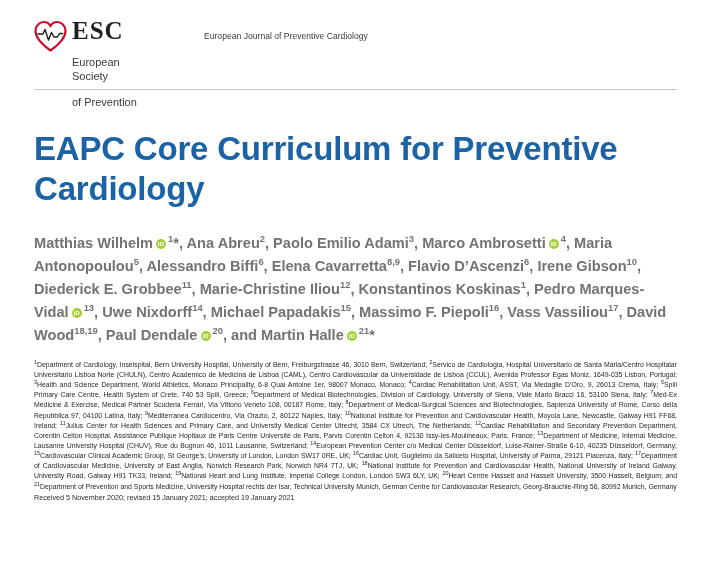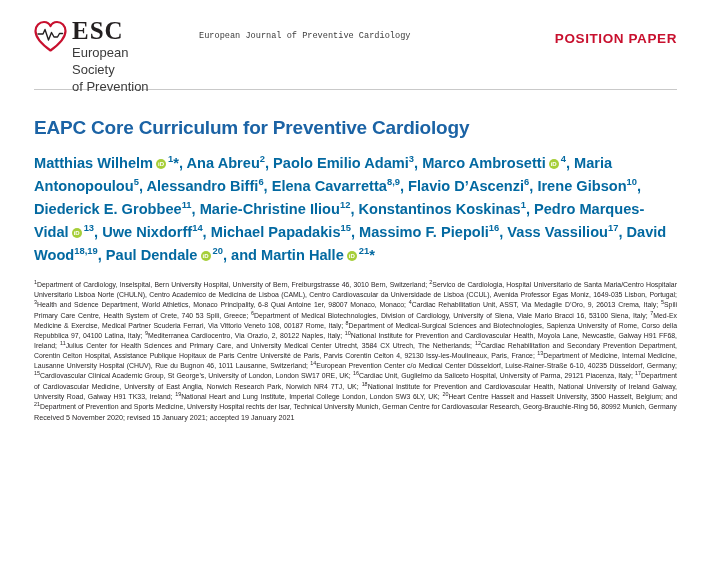--- a/index.html
+++ b/index.html
@@ -21,20 +21,21 @@
     box-sizing: border-box;
     padding: 0 34px;
   }
 
   
   .header {
     display: flex;
     align-items: flex-start;
     padding-top: 18px;
     height: 62px;
+    gap: 28px;
   }
   .logo-block {
     display: flex;
     align-items: flex-start;
     width: 118px;
     flex: 0 0 118px;
   }
   .heart-icon {
     width: 34px;
     height: 32px;
@@ -46,30 +47,29 @@
     line-height: 1.05;
   }
   .logo-esc {
     font-family: "Liberation Serif", serif;
     font-size: 25px;
     font-weight: bold;
     letter-spacing: 1px;
     color: #231f20;
   }
   .logo-sub {
-    font-size: 13px;
+    font-size: 11px;
     color: #3b3b3b;
     line-height: 1.25;
-    margin-top: 1px;
+    margin-top: 12px;
   }
   .journal-block {
-    margin-left: 47px;
+    margin-left: 24px;
     padding-top: 13px;
     flex: 1 1 auto;
-    font-family: Liberation Mono, monospace;
   }
   .journal-name {
     font-size: 8.6px;
     color: #3c3c3c;
     line-height: 1.35;
   }
   .journal-doi {
     font-size: 8.6px;
     color: #3c3c3c;
     line-height: 1.35;
@@ -84,34 +84,34 @@
   }
 
   .rule {
     border-top: 1px solid #c9c9c9;
     margin-top: 9px;
   }
 
   
   .title {
     color: #1b63a5;
-    font-size: 19px;
+    font-size: 33px;
     font-weight: bold;
     line-height: 1.22;
-    margin-top: 26px;
+    margin-top: 39px;
     letter-spacing: -0.2px;
   }
 
   
   .authors {
     margin-top: 7px;
     font-size: 14.6px;
     font-weight: bold;
     line-height: 1.58;
-    color: #0369a1;
+    color: #737373;
   }
   .authors sup {
     font-size: 9.4px;
     font-weight: bold;
     vertical-align: super;
     line-height: 0;
   }
   .orcid {
     display: inline-block;
     width: 10px;
@@ -175,21 +175,20 @@
         <div class="logo-esc">ESC</div>
         <div class="logo-sub">European Society</div>
         <div class="logo-sub">of Prevention</div>
       </span>
     </div>
 
     <div class="journal-block">
       <div class="journal-name">European Journal of Preventive Cardiology</div>
     </div>
 
-    <div class="article-type">POSITION PAPER</div>
   </div>
 
   <div class="rule"></div>
 
   <h1 class="title">EAPC Core Curriculum for Preventive Cardiology</h1>
 
   <div class="authors">Matthias Wilhelm<span class="orcid"></span><sup>1</sup>*, Ana Abreu<sup>2</sup>, Paolo Emilio Adami<sup>3</sup>, Marco Ambrosetti<span class="orcid"></span><sup>4</sup>, Maria Antonopoulou<sup>5</sup>, Alessandro Biffi<sup>6</sup>, Elena Cavarretta<sup>8,9</sup>, Flavio D’Ascenzi<sup>6</sup>, Irene Gibson<sup>10</sup>, Diederick E. Grobbee<sup>11</sup>, Marie-Christine Iliou<sup>12</sup>, Konstantinos Koskinas<sup>1</sup>, Pedro Marques-Vidal<span class="orcid"></span><sup>13</sup>, Uwe Nixdorff<sup>14</sup>, Michael Papadakis<sup>15</sup>, Massimo F. Piepoli<sup>16</sup>, Vass Vassiliou<sup>17</sup>, David Wood<sup>18,19</sup>, Paul Dendale<span class="orcid"></span><sup>20</sup>, and Martin Halle<span class="orcid"></span><sup>21</sup>*</div>
 
   <div class="affiliations"><sup>1</sup>Department of Cardiology, Inselspital, Bern University Hospital, University of Bern, Freiburgstrasse 46, 3010 Bern, Switzerland; <sup>2</sup>Servico de Cardiologia, Hospital Universitario de Santa Maria/Centro Hospitalar Universitario Lisboa Norte (CHULN), Centro Academico de Medicina de Lisboa (CAML), Centro Cardiovascular da Universidade de Lisboa (CCUL), Avenida Professor Egas Moniz, 1649-035 Lisbon, Portugal; <sup>3</sup>Health and Science Department, World Athletics, Monaco Principality, 6-8 Quai Antoine 1er, 98007 Monaco, Monaco; <sup>4</sup>Cardiac Rehabilitation Unit, ASST, Via Medaglie D’Oro, 9, 26013 Crema, Italy; <sup>5</sup>Spili Primary Care Centre, Health System of Crete, 740 53 Spili, Greece; <sup>6</sup>Department of Medical Biotechnologies, Division of Cardiology, University of Siena, Viale Mario Bracci 16, 53100 Siena, Italy; <sup>7</sup>Med-Ex Medicine &amp; Exercise, Medical Partner Scuderia Ferrari, Via Vittorio Veneto 108, 00187 Rome, Italy; <sup>8</sup>Department of Medical-Surgical Sciences and Biotechnologies, Sapienza University of Rome, Corso della Repubblica 97, 04100 Latina, Italy; <sup>9</sup>Mediterranea Cardiocentro, Via Orazio, 2, 80122 Naples, Italy; <sup>10</sup>National Institute for Prevention and Cardiovascular Health, Moyola Lane, Newcastle, Galway H91 FF68, Ireland; <sup>11</sup>Julius Center for Health Sciences and Primary Care, and University Medical Center Utrecht, 3584 CX Utrech, The Netherlands; <sup>12</sup>Cardiac Rehabilitation and Secondary Prevention Department, Corentin Celton Hospital, Assistance Publique Hopitaux de Paris Centre Université de Paris, Parvis Corentin Celton 4, 92130 Issy-les-Moulineaux, Paris, France; <sup>13</sup>Department of Medicine, Internal Medicine, Lausanne University Hospital (CHUV), Rue du Bugnon 46, 1011 Lausanne, Switzerland; <sup>14</sup>European Prevention Center c/o Medical Center Düsseldorf, Luise-Rainer-Straße 6-10, 40235 Düsseldorf, Germany; <sup>15</sup>Cardiovascular Clinical Academic Group, St George’s, University of London, London SW17 0RE, UK; <sup>16</sup>Cardiac Unit, Guglielmo da Saliceto Hospital, University of Parma, 29121 Piacenza, Italy; <sup>17</sup>Department of Cardiovascular Medicine, University of East Anglia, Norwich Research Park, Norwich NR4 7TJ, UK; <sup>18</sup>National Institute for Prevention and Cardiovascular Health, National University of Ireland Galway, University Road, Galway H91 TK33, Ireland; <sup>19</sup>National Heart and Lung Institute, Imperial College London, London SW3 6LY, UK; <sup>20</sup>Heart Centre Hasselt and Hasselt University, 3500 Hasselt, Belgium; and <sup>21</sup>Department of Prevention and Sports Medicine, University Hospital rechts der Isar, Technical University Munich, German Centre for Cardiovascular Research, Georg-Brauchle-Ring 56, 80992 Munich, Germany</div>
 

